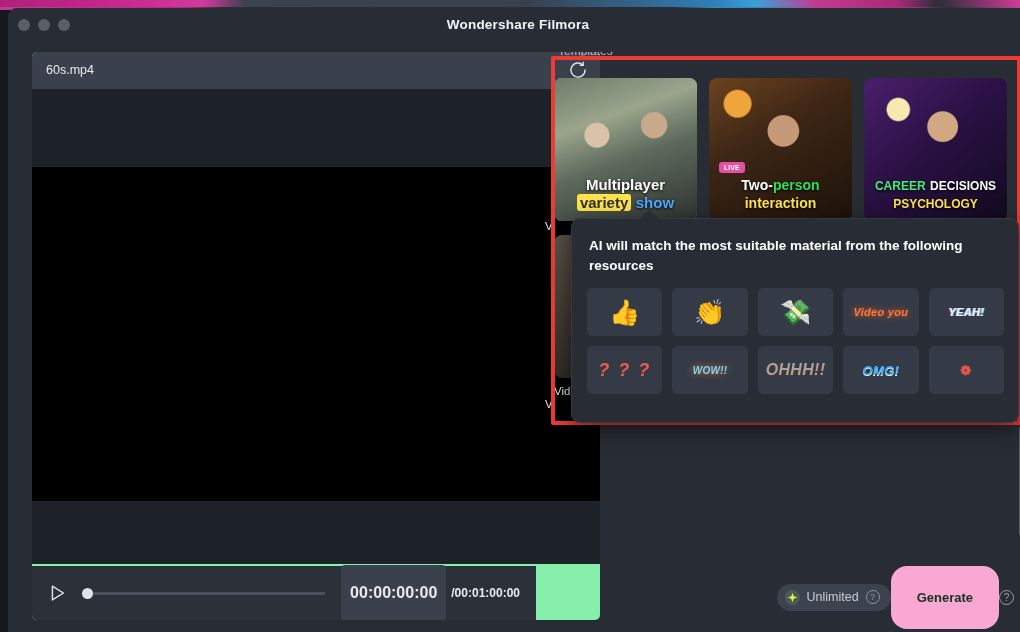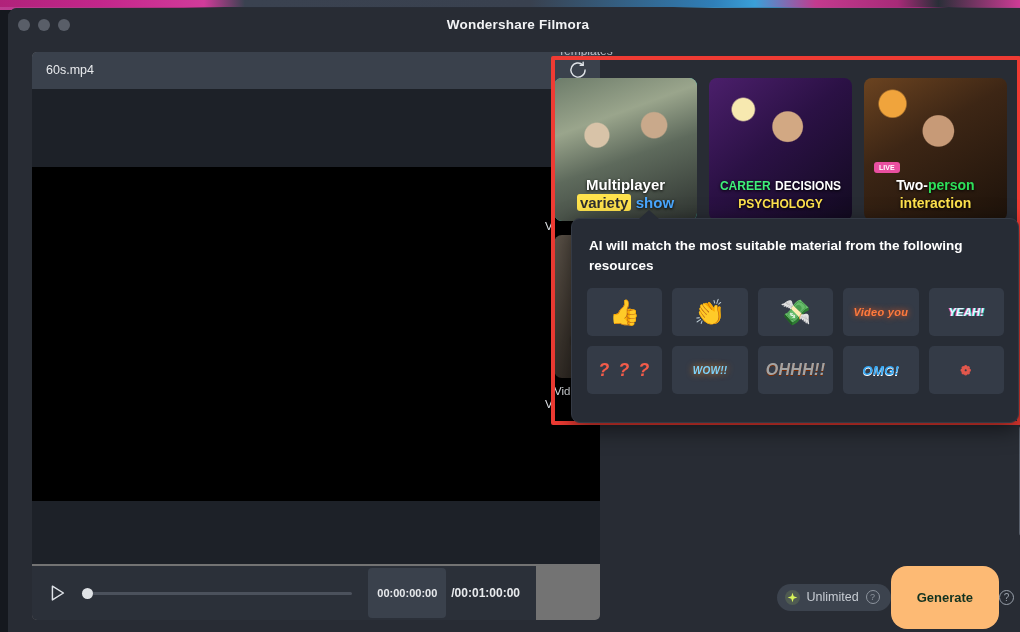--- a/index.html
+++ b/index.html
@@ -22,38 +22,38 @@
     background: #282c34; border-radius: 9px 9px 0 0; overflow: hidden; }
 
   .titlebar { position: relative; height: 36px; background: #282c34; }
   .traffic { position: absolute; left: 10px; top: 11px; display: flex; gap: 8px; }
   .dot { width: 12px; height: 12px; border-radius: 50%; background: #595e68; }
   .win-title { position: absolute; left: 0; right: 0; top: 9px; text-align: center;
     color: #f2f3f5; font-size: 13.5px; font-weight: bold; letter-spacing: .2px; }
 
   
   .left-pane { position: absolute; left: 24px; top: 44px; width: 568px; height: 568px;
-    background: #737373; border-radius: 5px; overflow: hidden; }
+    background: #86efac; border-radius: 5px; overflow: hidden; }
   .file-bar { position: relative; height: 37px; background: #3a414c; }
   .file-name { position: absolute; left: 14px; top: 11px; color: #e8eaed; font-size: 12.5px; }
   .reset-icon { position: absolute; right: 12px; top: 8px; width: 20px; height: 20px;
     cursor: pointer; }
   .preview-top { height: 78px; background: #1d2128; }
   .preview-black { height: 334px; background: #000; }
   .preview-bot { height: 63px; background: #1d2128; }
 
   .player-bar { position: absolute; left: 0; bottom: 0; width: 504px; height: 54px;
     background: #2b3039; display: flex; align-items: center; padding: 0 14px; }
   .play-btn { width: 22px; height: 22px; cursor: pointer; flex: none; margin-right: 14px; }
   .track-wrap { position: relative; flex: 1; height: 14px; display: flex; align-items: center; }
   .track { position: absolute; left: 6px; right: 0; height: 3px; background: #4b515c; border-radius: 2px; }
   .knob { position: absolute; left: 0; width: 11px; height: 11px; border-radius: 50%;
     background: #dfe2e6; cursor: pointer; }
   .time-cur { margin-left: 16px; background: #3a414c; border-radius: 4px; color: #e8eaed;
-    font-size: 11px; font-weight: bold; padding: 19px 9px; }
+    font-size: 16px; font-weight: bold; padding: 19px 9px; }
   .time-tot { color: #e8eaed; font-size: 12px; font-weight: bold; margin-left: 5px; margin-right: 2px; }
 
   
   .right-pane { position: absolute; left: 536px; top: 44px; width: 484px; height: 526px;
     overflow: hidden; }
   .section-label { position: absolute; left: 14px; top: -8px; color: #b9bec7; font-size: 12px; }
 
   .tpl-grid { position: absolute; left: 10px; top: 14px; width: 464px; }
   .tpl-row { display: flex; gap: 12px; margin-top: 12px; }
   .tpl-card { width: 143px; }
@@ -110,21 +110,21 @@
   .stk-text { font-weight: bold; font-style: italic; letter-spacing: .3px; }
 
   
   .bottom-bar { position: absolute; left: 536px; right: 0; bottom: 8px; height: 54px;
     display: flex; align-items: center; justify-content: flex-end; padding-right: 14px; }
   .pill { display: flex; align-items: center; gap: 7px; background: #3c434e;
     border-radius: 16px; padding: 6px 11px 6px 8px; cursor: pointer; }
   .pill-label { color: #c8cdd4; font-size: 12.5px; }
   .diamond { width: 15px; height: 15px; border-radius: 50%; background: #4f5b52;
     display: flex; align-items: center; justify-content: center; }
-  .gen-btn { background: #fdba74; color: #12321f; font-size: 13px; font-weight: bold;
+  .gen-btn { background: #f9a8d4; color: #12321f; font-size: 13px; font-weight: bold;
     border: none; border-radius: 16px; padding: 24px 26px; cursor: pointer; }
   .qmark { width: 15px; height: 15px; border: 1.4px solid #9aa1ab; border-radius: 50%;
     color: #9aa1ab; font-size: 10px; display: flex; align-items: center;
     justify-content: center; cursor: pointer; flex: none; }
   .qmark.sm { width: 14px; height: 14px; font-size: 9px; border-color: #8d949e; color: #8d949e; }
 
   
   .scrollbar { position: absolute; right: 3px; top: 418px; width: 6px; height: 110px;
     background: #59606b; border-radius: 3px; cursor: pointer; z-index: 30; }
 
@@ -187,36 +187,36 @@
               <div class="tpl-overlay">
                 <div><span style="color:#fff;font-size:15px;text-shadow:0 1px 3px #000">Multiplayer</span></div>
                 <div><span style="background:#ffe34d;color:#2f2f2f;font-size:15px;padding:0 3px;border-radius:3px">variety</span>
                      <span style="color:#4aa8ff;font-size:15px;text-shadow:0 1px 3px #000">show</span></div>
               </div>
             </div>
           </div>
 
           <div class="tpl-card">
             <div class="tpl-thumb">
+              <div class="ph ph2"></div>
+              <div style="position:absolute;left:10px;bottom:48px;background:#e94fa0;color:#fff;font-size:7px;font-weight:bold;padding:2px 5px;border-radius:3px">LIVE</div>
+              <div class="tpl-overlay">
+                <div><span style="color:#fff;font-size:14px;text-shadow:0 1px 3px #000">Two-</span><span style="color:#2ee05a;font-size:14px;text-shadow:0 1px 3px #000">person</span></div>
+                <div><span style="color:#ffe34d;font-size:14px;text-shadow:0 1px 3px #000">interaction</span></div>
+              </div>
+            </div>
+          </div>
+
+          <div class="tpl-card">
+            <div class="tpl-thumb">
               <div class="ph ph3"></div>
               <div class="tpl-overlay">
                 <div><span style="color:#3ff07a;font-size:12px;text-shadow:0 1px 3px #000">CAREER</span>
                      <span style="color:#fff;font-size:12px;text-shadow:0 1px 3px #000">DECISIONS</span></div>
                 <div><span style="color:#ffe34d;font-size:12px;text-shadow:0 1px 3px #000">PSYCHOLOGY</span></div>
-              </div>
-            </div>
-          </div>
-
-          <div class="tpl-card">
-            <div class="tpl-thumb">
-              <div class="ph ph2"></div>
-              <div style="position:absolute;left:10px;bottom:48px;background:#e94fa0;color:#fff;font-size:7px;font-weight:bold;padding:2px 5px;border-radius:3px">LIVE</div>
-              <div class="tpl-overlay">
-                <div><span style="color:#fff;font-size:14px;text-shadow:0 1px 3px #000">Two-</span><span style="color:#2ee05a;font-size:14px;text-shadow:0 1px 3px #000">person</span></div>
-                <div><span style="color:#ffe34d;font-size:14px;text-shadow:0 1px 3px #000">interaction</span></div>
               </div>
             </div>
           </div>
 
         </div>
 
         <div class="tpl-row" style="margin-top:14px">
 
           <div class="tpl-card">
             <div class="tpl-thumb">

